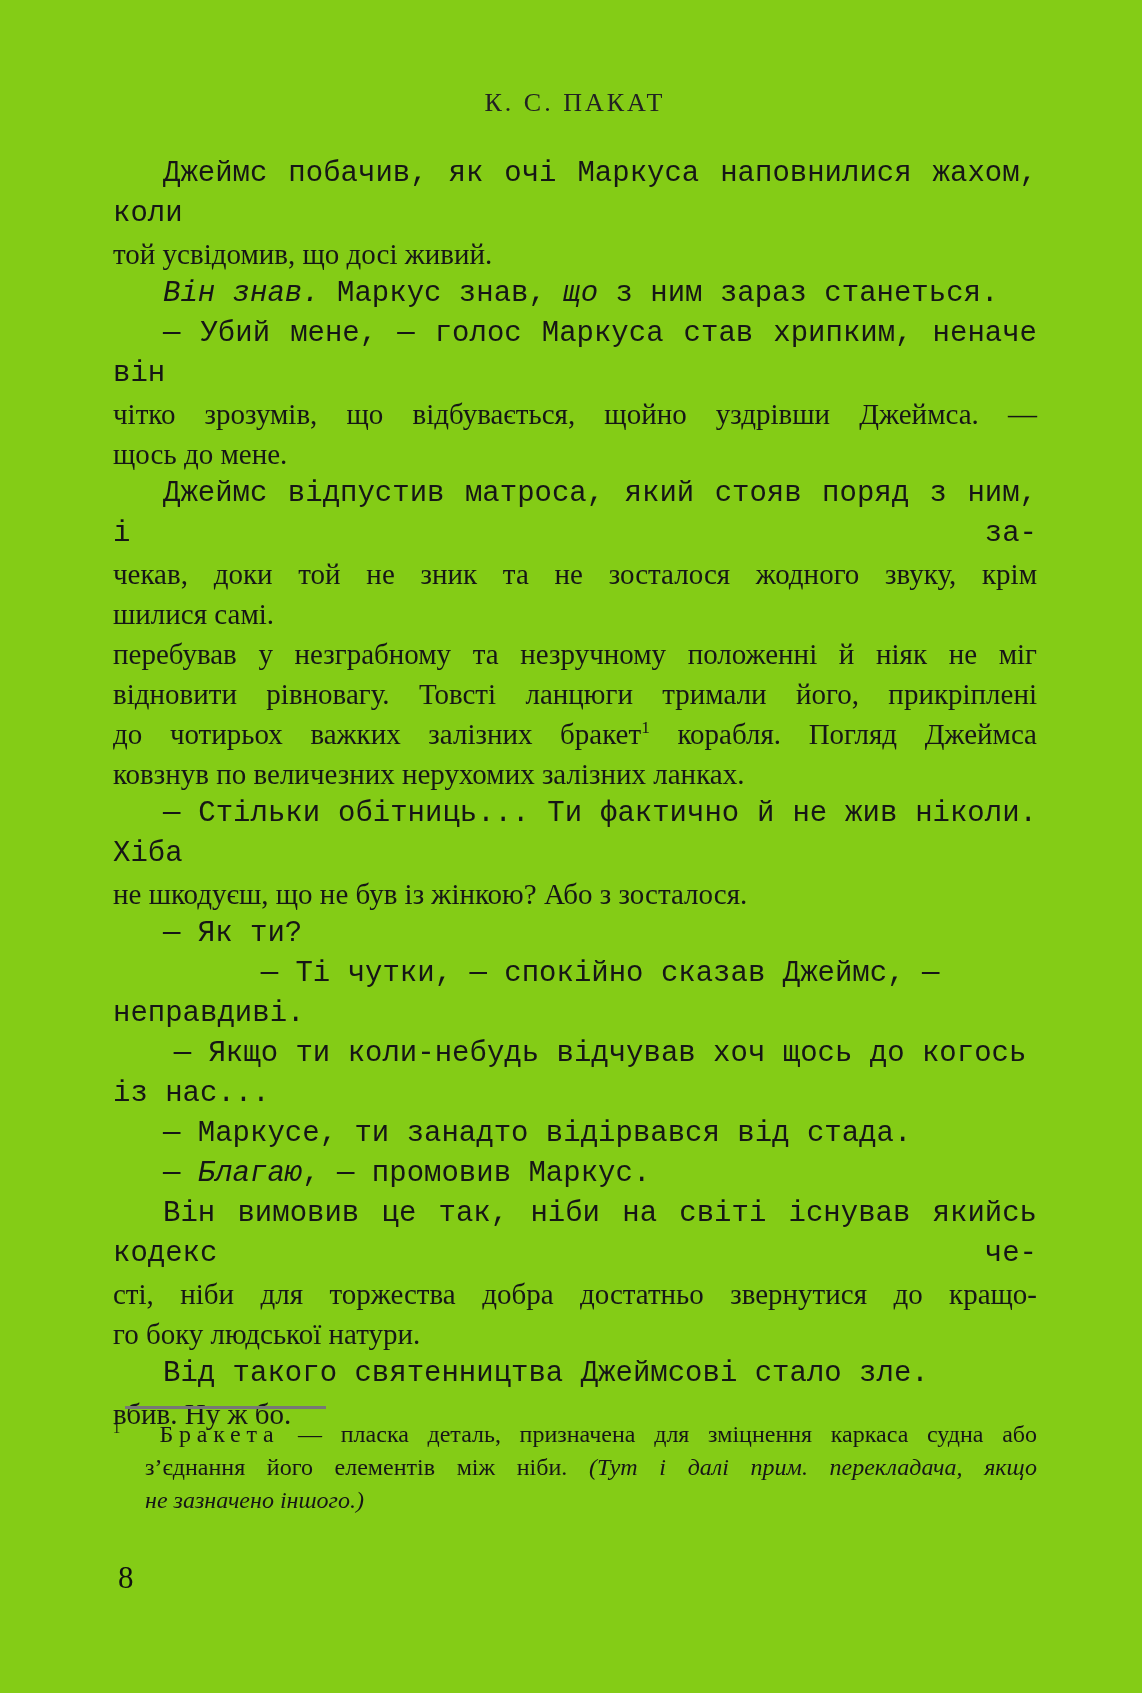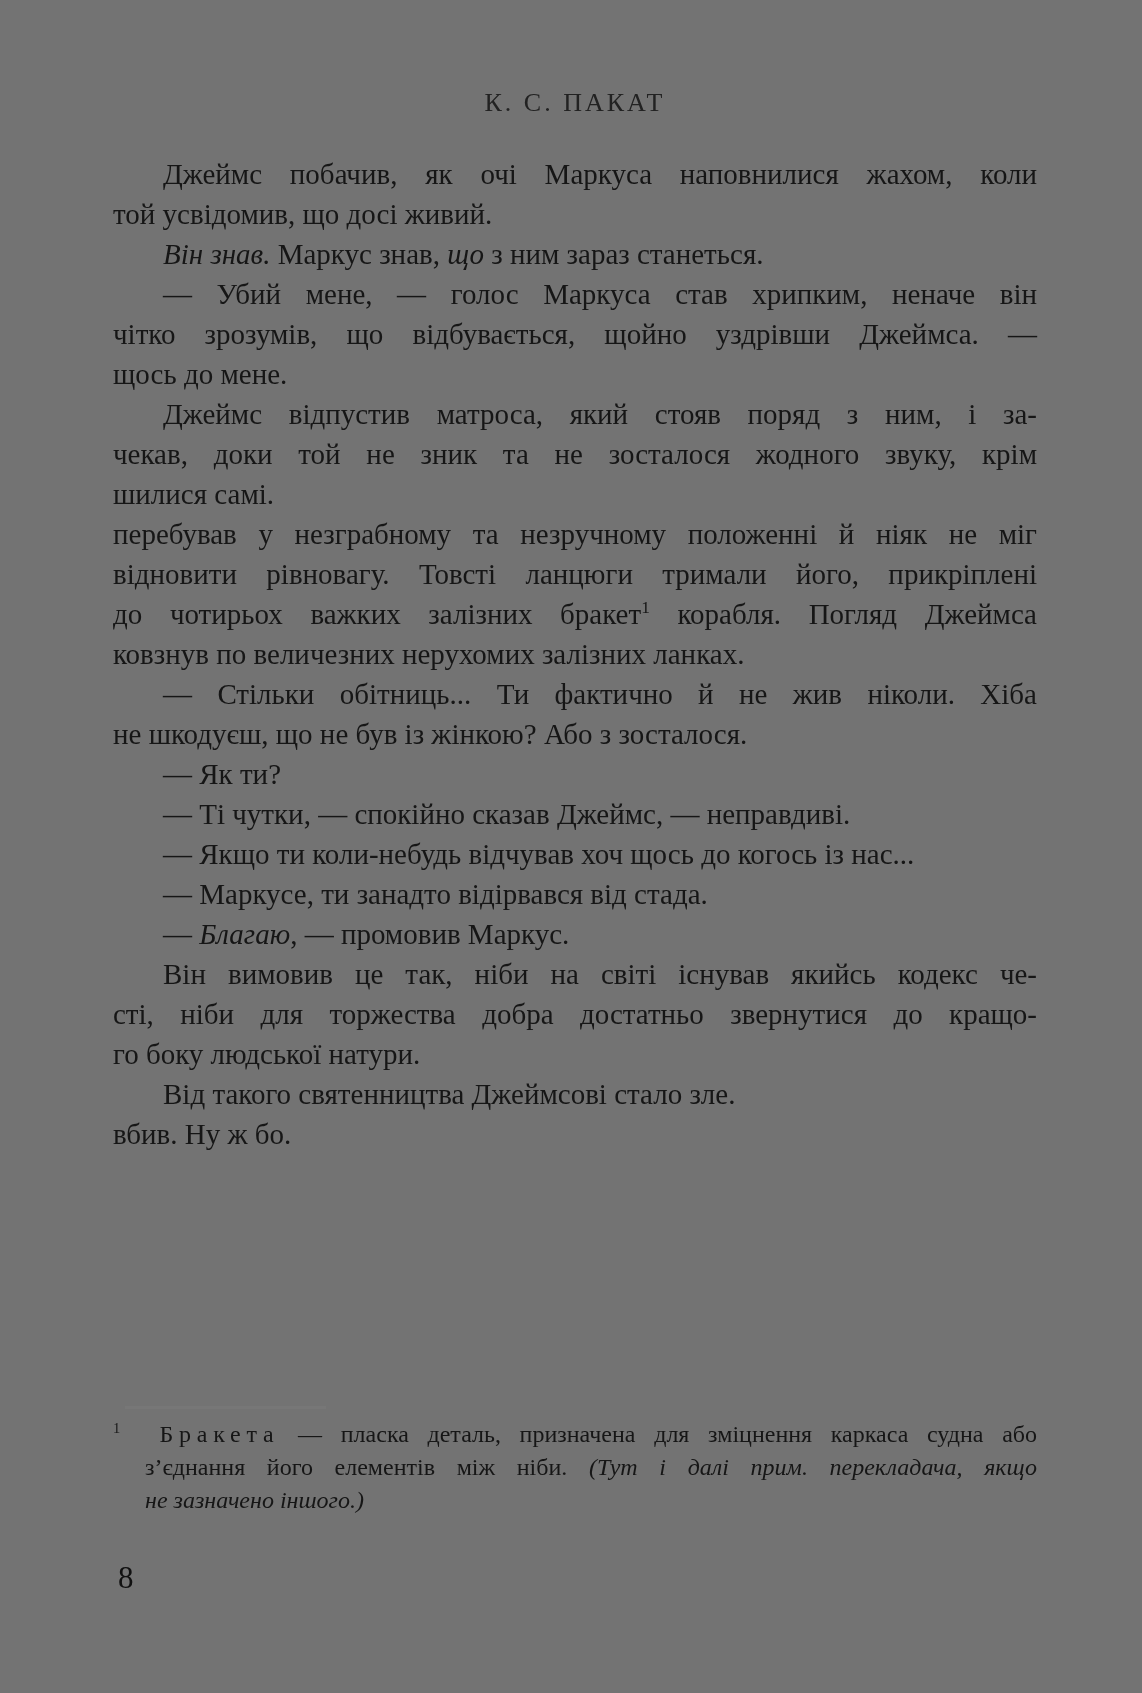--- a/index.html
+++ b/index.html
@@ -4,38 +4,38 @@
 <style>
   html,body{margin:0;padding:0;}
   body{
     width:1142px;height:1693px;
     background:#ffffff;
     font-family:"Liberation Serif","DejaVu Serif",serif;
     color:#161616;
     position:relative;
     overflow:hidden;
   }
-  .page{position:absolute;inset:0;background:#737373;}
+  .page{position:absolute;inset:0;background:#84cc16;}
   .content{position:absolute;left:113px;top:0;width:924px;height:100%;}
   .running-header{
     position:absolute;top:88px;left:0;width:100%;
     text-align:center;
     font-size:26px;letter-spacing:3px;
     color:#222222;
     white-space:nowrap;
   }
   .body-text{
     position:absolute;top:154px;left:0;width:100%;
     font-size:29px;line-height:40px;
   }
   .para{width:100%;}
   .line{width:100%;}
   .line.just{text-align:justify;text-align-last:justify;}
   .line.last{text-align:center;text-align-last:left;}
-  .line.indent{text-indent:50px;}
+  .line.indent{text-indent:50px;font-family:Liberation Mono, monospace;}
   .i{font-style:italic;}
   .sup{font-size:0.60em;vertical-align:super;line-height:0;}
   .sp{letter-spacing:0.24em;}
   .footnote-separator{
     position:absolute;top:1406px;left:12px;
     width:201px;height:3px;background:#777777;
   }
   .footnote{
     position:absolute;top:1418px;left:0;width:100%;
     padding-left:32px;box-sizing:border-box;

